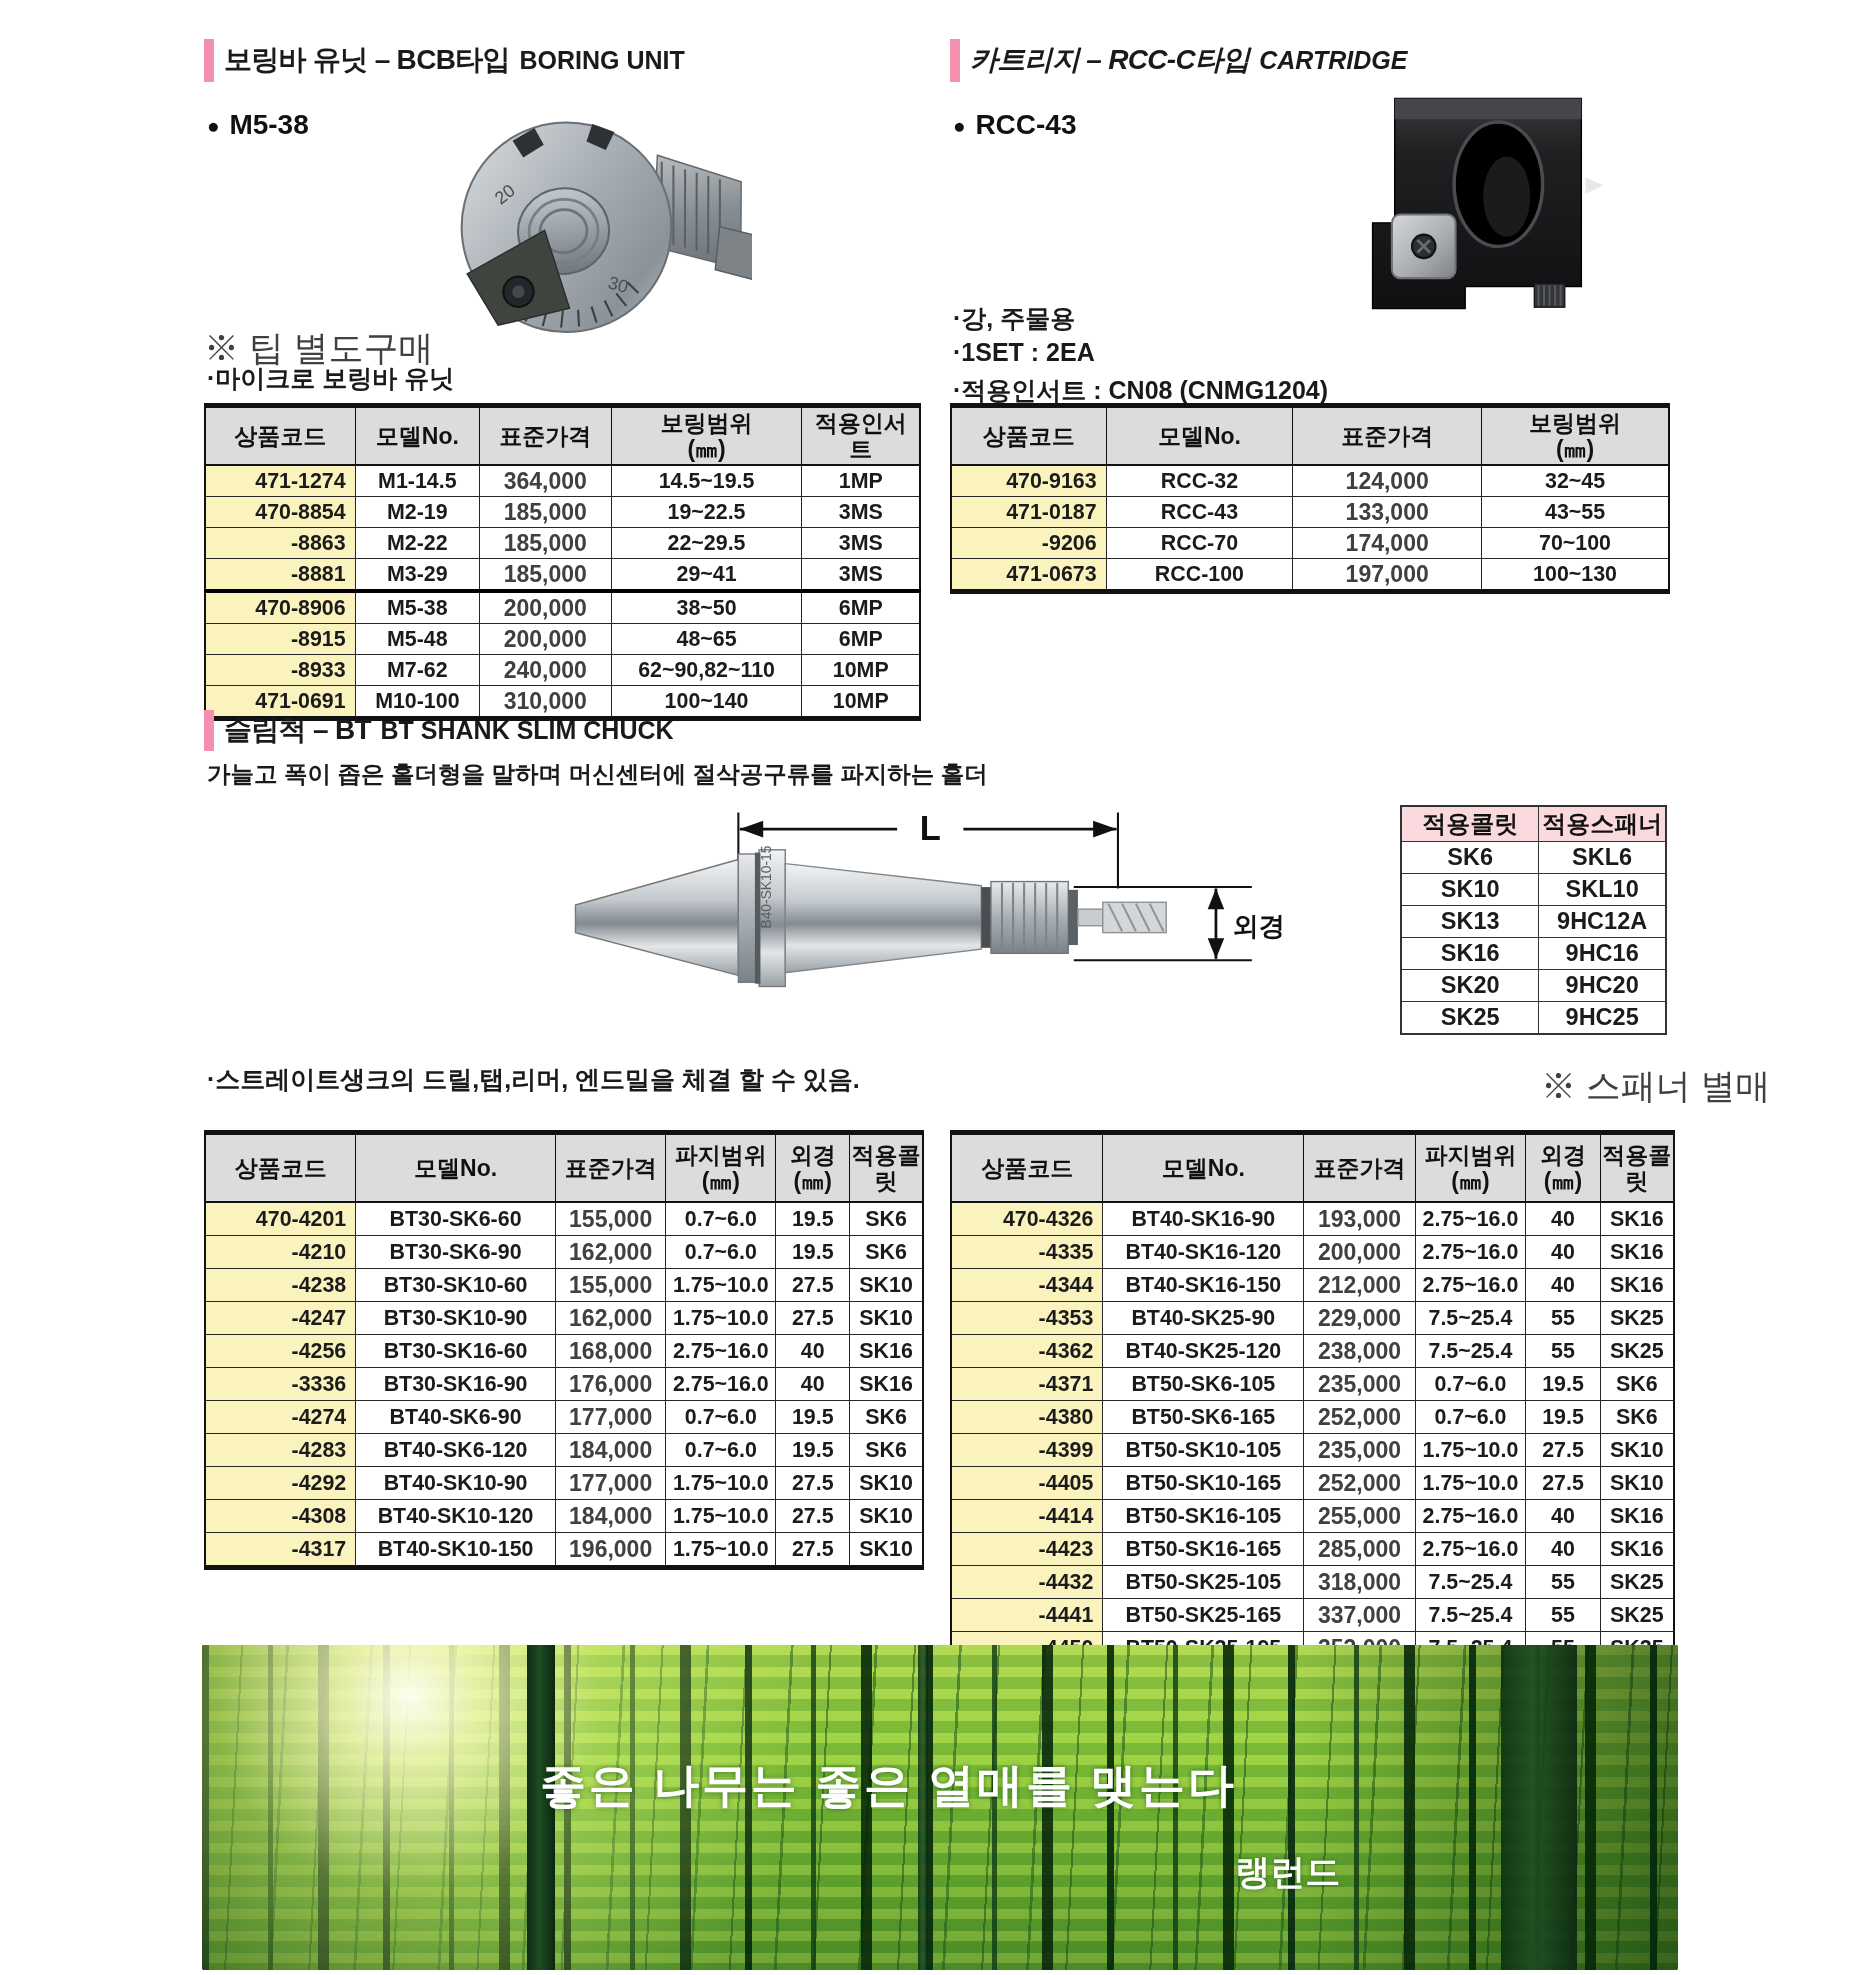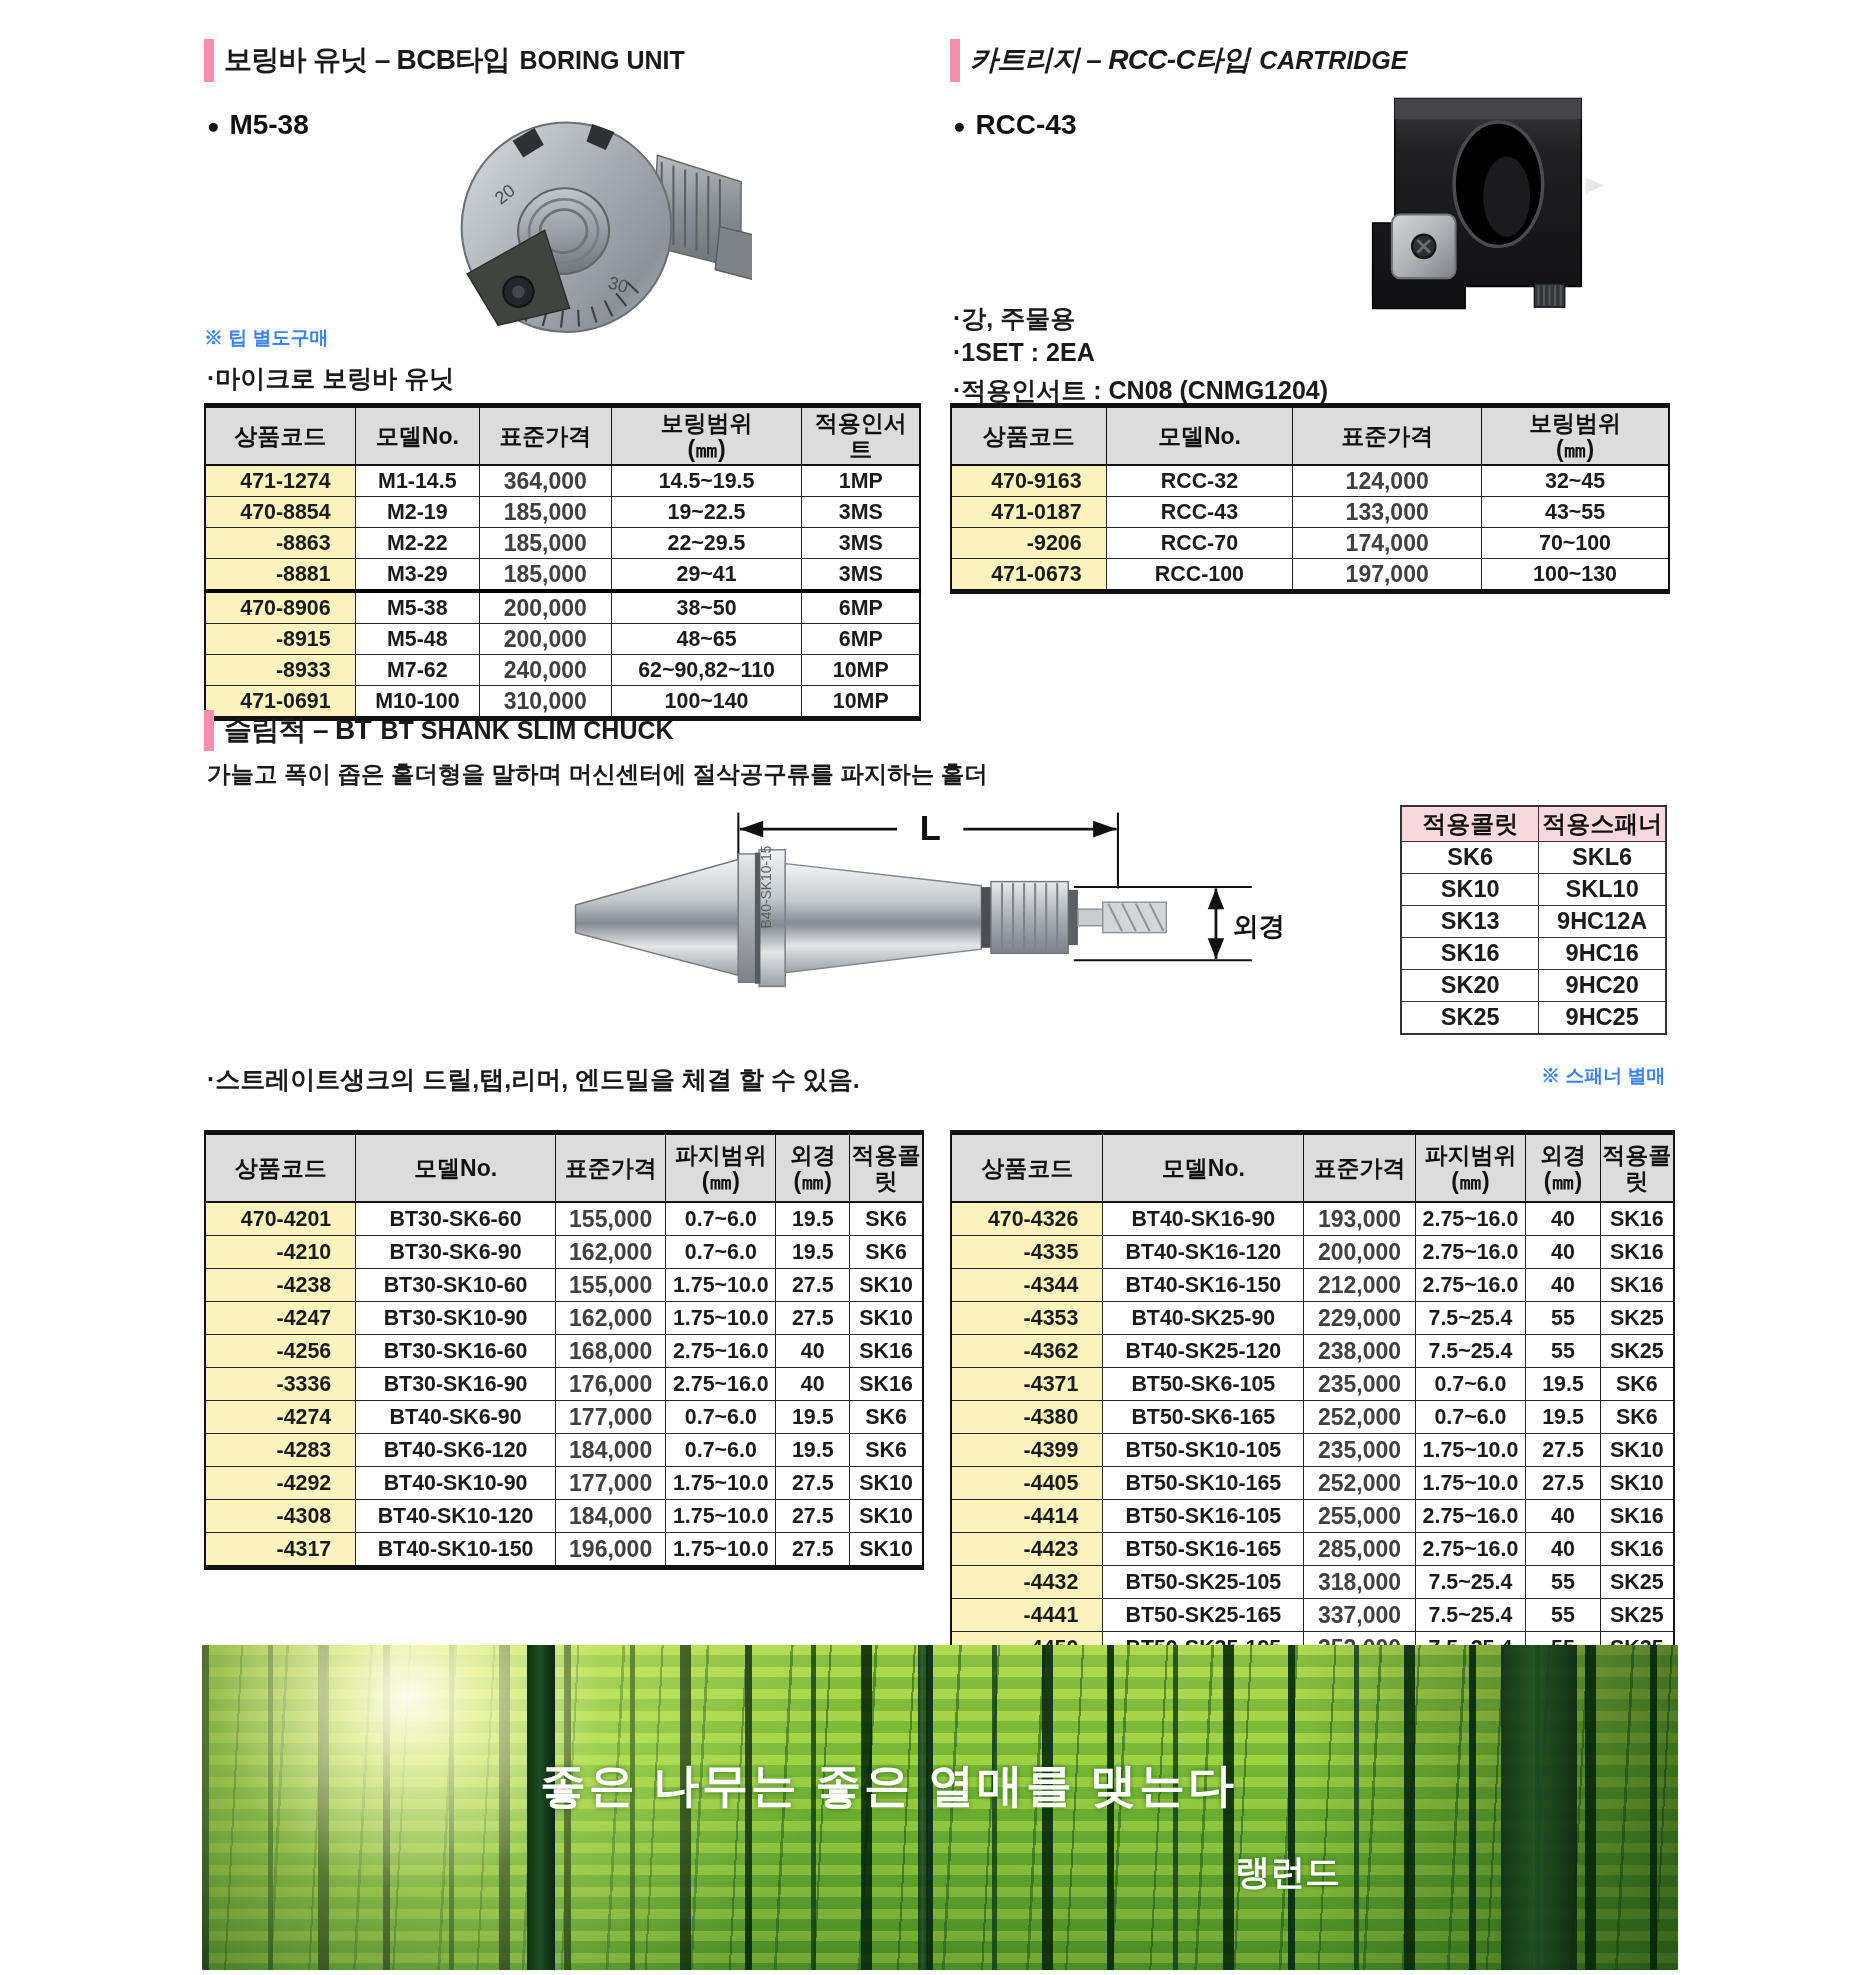--- a/index.html
+++ b/index.html
@@ -8,32 +8,32 @@
     font-family:"Liberation Sans", sans-serif;color:#111;overflow:hidden;
   }
   .abs{position:absolute;}
   
   .accent-bar{width:9.7px;height:43px;background:#f48fae;}
   .sec-title{white-space:nowrap;}
   .sec-title .ko{font-size:28px;font-weight:bold;letter-spacing:-0.7px;color:#1a1a1a;}
   .sec-title .en{font-size:25px;font-weight:bold;margin-left:9.7px;color:#1a1a1a;}
   .bullet-item{font-size:28px;font-weight:600;color:#111;display:flex;align-items:center;gap:9.7px;}
   .bullet-dot{font-size:21px;line-height:1;}
-  .note-red{color:#3b82f6;font-size:19px;font-weight:bold;}
+  .note-red{color:#404040;font-size:35px;font-weight:normal;}
   .note-plain{color:#1a1a1a;font-size:25px;font-weight:600;}
   .desc-text{color:#1a1a1a;font-size:23.5px;font-weight:600;}
   
   .ctable{border-collapse:collapse;table-layout:fixed;width:100%;
     border-left:2.1px solid #111;border-right:2.1px solid #111;
     border-top:5.5px solid #111;border-bottom:5.5px solid #111;}
   .ctable th{background:#dcdcdc;font-weight:bold;font-size:23px;color:#111;
     border:1.4px solid #111;border-bottom:2.8px solid #111;white-space:pre-line;line-height:1.15;}
   .ctable td{border:1.4px solid #262626;text-align:center;font-size:21.4px;font-weight:600;
     color:#1b1b1b;white-space:nowrap;overflow:hidden;}
-  .ctable td.code{background:#fbf3bd;text-align:right;padding-right:24px;font-weight:bold;}
+  .ctable td.code{background:#fbf3bd;text-align:right;padding-right:9px;font-weight:bold;}
   .ctable td.price{color:#404040;font-weight:bold;font-size:23px;}
   .ctable tr.thick td{border-bottom:4.8px solid #000;}
   .h78 th{height:54px;} .h92 th{height:64px;}
   .r41 td{height:28px;} .r44 td{height:30px;}
   
   .stable{border-collapse:collapse;table-layout:fixed;width:100%;border:2.1px solid #333;}
   .stable th{background:#f9d9de;font-size:24px;font-weight:bold;border:1.4px solid #333;height:32px;color:#111;}
   .stable td{font-size:23.5px;font-weight:600;text-align:center;border:1.4px solid #333;height:29px;color:#1b1b1b;}
   
   .dim-label{font-weight:bold;}

